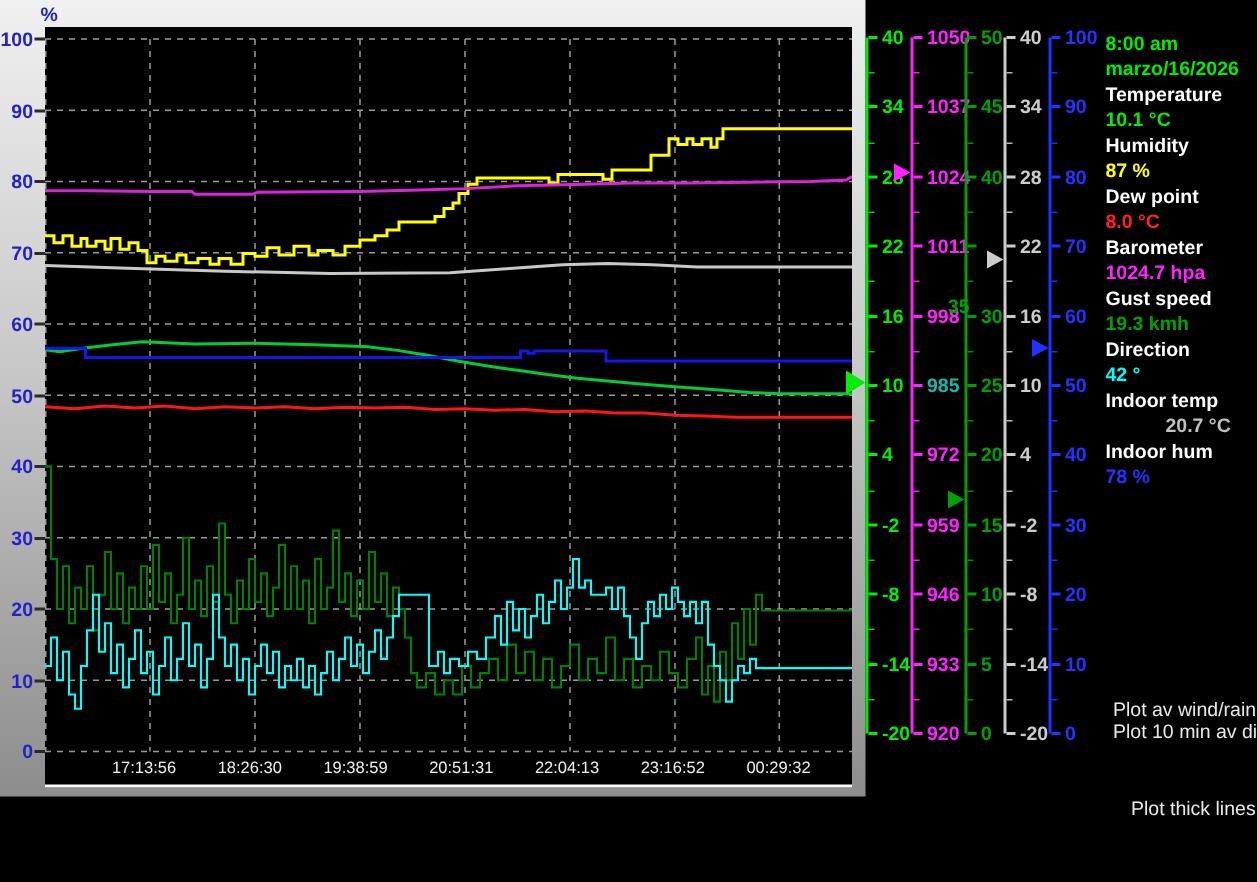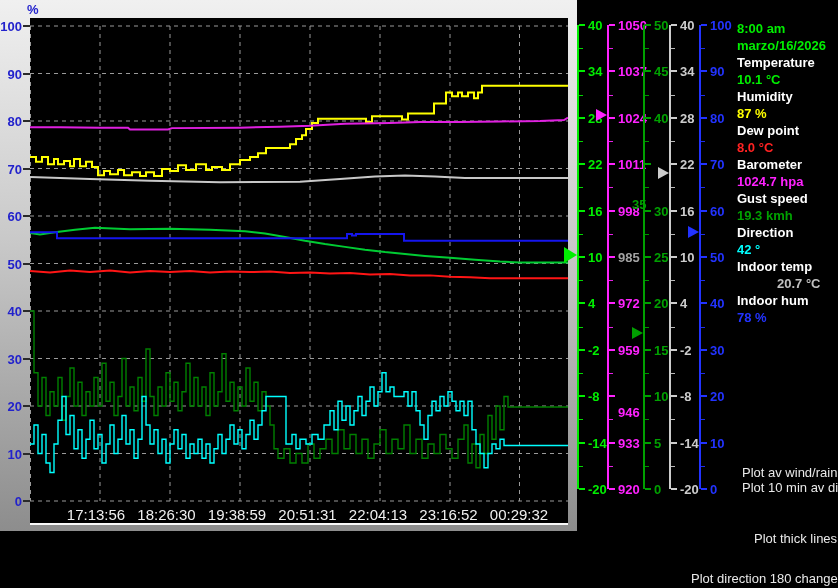--- a/index.html
+++ b/index.html
@@ -7,21 +7,21 @@
   .screen{position:relative;width:838px;height:588px;background:#000;}
   
   .panel{position:absolute;left:0;top:0;width:577px;height:531px;
          background:linear-gradient(180deg,#f0f0f0 0%,#c9c9c9 45%,#a8a8a8 75%,#8d8d8d 100%);}
   .pct-title{position:absolute;left:27px;top:2px;color:#2222cc;font-size:13px;font-weight:bold;}
   .yl{position:absolute;width:22px;text-align:right;color:#2222cc;font-size:13px;font-weight:bold;transform:translateY(-50%);}
   .ytk{position:absolute;left:23px;width:7px;height:2px;background:#2a2a2a;}
   
   .plot{position:absolute;left:30px;top:18px;width:538px;height:505px;background:#000;border-bottom:2px solid #fafafa;}
   .plot svg{position:absolute;left:0;top:0;}
-  .xl{position:absolute;top:488px;color:#efefef;font-size:15px;white-space:nowrap;transform:translateX(-50%);}
+  .xl{position:absolute;top:488px;color:#efefef;font-size:11px;white-space:nowrap;transform:translateX(-50%);}
   
   .sline{position:absolute;width:2px;top:25px;height:464px;}
   .stick{position:absolute;width:6px;height:2px;}
   .smin{position:absolute;width:4px;height:1px;opacity:.9;}
   .slab{position:absolute;font-size:13px;font-weight:bold;transform:translateY(-50%);white-space:nowrap;}
   .sarrow{position:absolute;width:0;height:0;border-top:6px solid transparent;border-bottom:6px solid transparent;transform:translateY(-50%);}
   .edge-arrow{position:absolute;width:0;height:0;border-top:8px solid transparent;border-bottom:8px solid transparent;border-left:13px solid #00ee00;transform:translateY(-50%);}
   
   .readings{position:absolute;left:737px;top:20px;width:100px;font-size:13px;font-weight:bold;line-height:17px;}
   .readings div{white-space:nowrap;}
@@ -150,30 +150,30 @@
       <div class="smin" style="left: 609px; top: 141px; background: rgb(255, 34, 255);"></div>
       <div class="slab" style="left: 618px; top: 117.8px; color: rgb(255, 34, 255);">1024</div>
       <div class="stick" style="left: 609px; top: 163.2px; background: rgb(255, 34, 255);"></div>
       <div class="smin" style="left: 609px; top: 187.4px; background: rgb(255, 34, 255);"></div>
       <div class="slab" style="left: 618px; top: 164.2px; color: rgb(255, 34, 255);">1011</div>
       <div class="stick" style="left: 609px; top: 209.6px; background: rgb(255, 34, 255);"></div>
       <div class="smin" style="left: 609px; top: 233.8px; background: rgb(255, 34, 255);"></div>
       <div class="slab" style="left: 618px; top: 210.6px; color: rgb(255, 34, 255);">998</div>
       <div class="stick" style="left: 609px; top: 256px; background: rgb(255, 34, 255);"></div>
       <div class="smin" style="left: 609px; top: 280.2px; background: rgb(255, 34, 255);"></div>
-      <div class="slab" style="left: 618px; top: 257px; color: #a3a3a3;">985</div>
+      <div class="slab" style="left: 618px; top: 257px; color: #14b8a6;">985</div>
       <div class="stick" style="left: 609px; top: 302.4px; background: rgb(255, 34, 255);"></div>
       <div class="smin" style="left: 609px; top: 326.6px; background: rgb(255, 34, 255);"></div>
       <div class="slab" style="left: 618px; top: 303.4px; color: rgb(255, 34, 255);">972</div>
       <div class="stick" style="left: 609px; top: 348.8px; background: rgb(255, 34, 255);"></div>
       <div class="smin" style="left: 609px; top: 373px; background: rgb(255, 34, 255);"></div>
       <div class="slab" style="left: 618px; top: 349.8px; color: rgb(255, 34, 255);">959</div>
       <div class="stick" style="left: 609px; top: 395.2px; background: rgb(255, 34, 255);"></div>
       <div class="smin" style="left: 609px; top: 419.4px; background: rgb(255, 34, 255);"></div>
-      <div class="slab" style="left: 618px; top: 396.2px; color: rgb(255, 34, 255); margin-top: 16px;">946</div>
+      <div class="slab" style="left: 618px; top: 396.2px; color: rgb(255, 34, 255);">946</div>
       <div class="stick" style="left: 609px; top: 441.6px; background: rgb(255, 34, 255);"></div>
       <div class="smin" style="left: 609px; top: 465.8px; background: rgb(255, 34, 255);"></div>
       <div class="slab" style="left: 618px; top: 442.6px; color: rgb(255, 34, 255);">933</div>
       <div class="stick" style="left: 609px; top: 488px; background: rgb(255, 34, 255);"></div>
       <div class="slab" style="left: 618px; top: 489px; color: rgb(255, 34, 255);">920</div>
       <div class="sarrow" style="left: 596px; top: 115px; border-left: 11px solid rgb(255, 34, 255);"></div>
       <div class="sline" style="left: 643px; background: rgb(0, 160, 0);"></div>
       <div class="stick" style="left: 645px; top: 24px; background: rgb(0, 160, 0);"></div>
       <div class="smin" style="left: 645px; top: 48.2px; background: rgb(0, 160, 0);"></div>
       <div class="slab" style="left: 654px; top: 25px; color: rgb(0, 160, 0);">50</div>
@@ -295,15 +295,14 @@
       <div class="" style="color: rgb(0, 255, 255);">42 °</div>
       <div class="" style="color: rgb(255, 255, 255);">Indoor temp</div>
       <div class="" style="color: rgb(192, 192, 192); margin-left: 40px;">20.7 °C</div>
       <div class="" style="color: rgb(255, 255, 255);">Indoor hum</div>
       <div class="" style="color: rgb(34, 51, 255);">78 %</div>
     </div>
 
   <div class="fnote f1">Plot av wind/rain</div>
   <div class="fnote f2">Plot 10 min av dir</div>
   <div class="fnote f3">Plot thick lines</div>
-  <div class="fnote f4">Plot direction 180 change</div>
 
 </div>
 
 </body></html>

